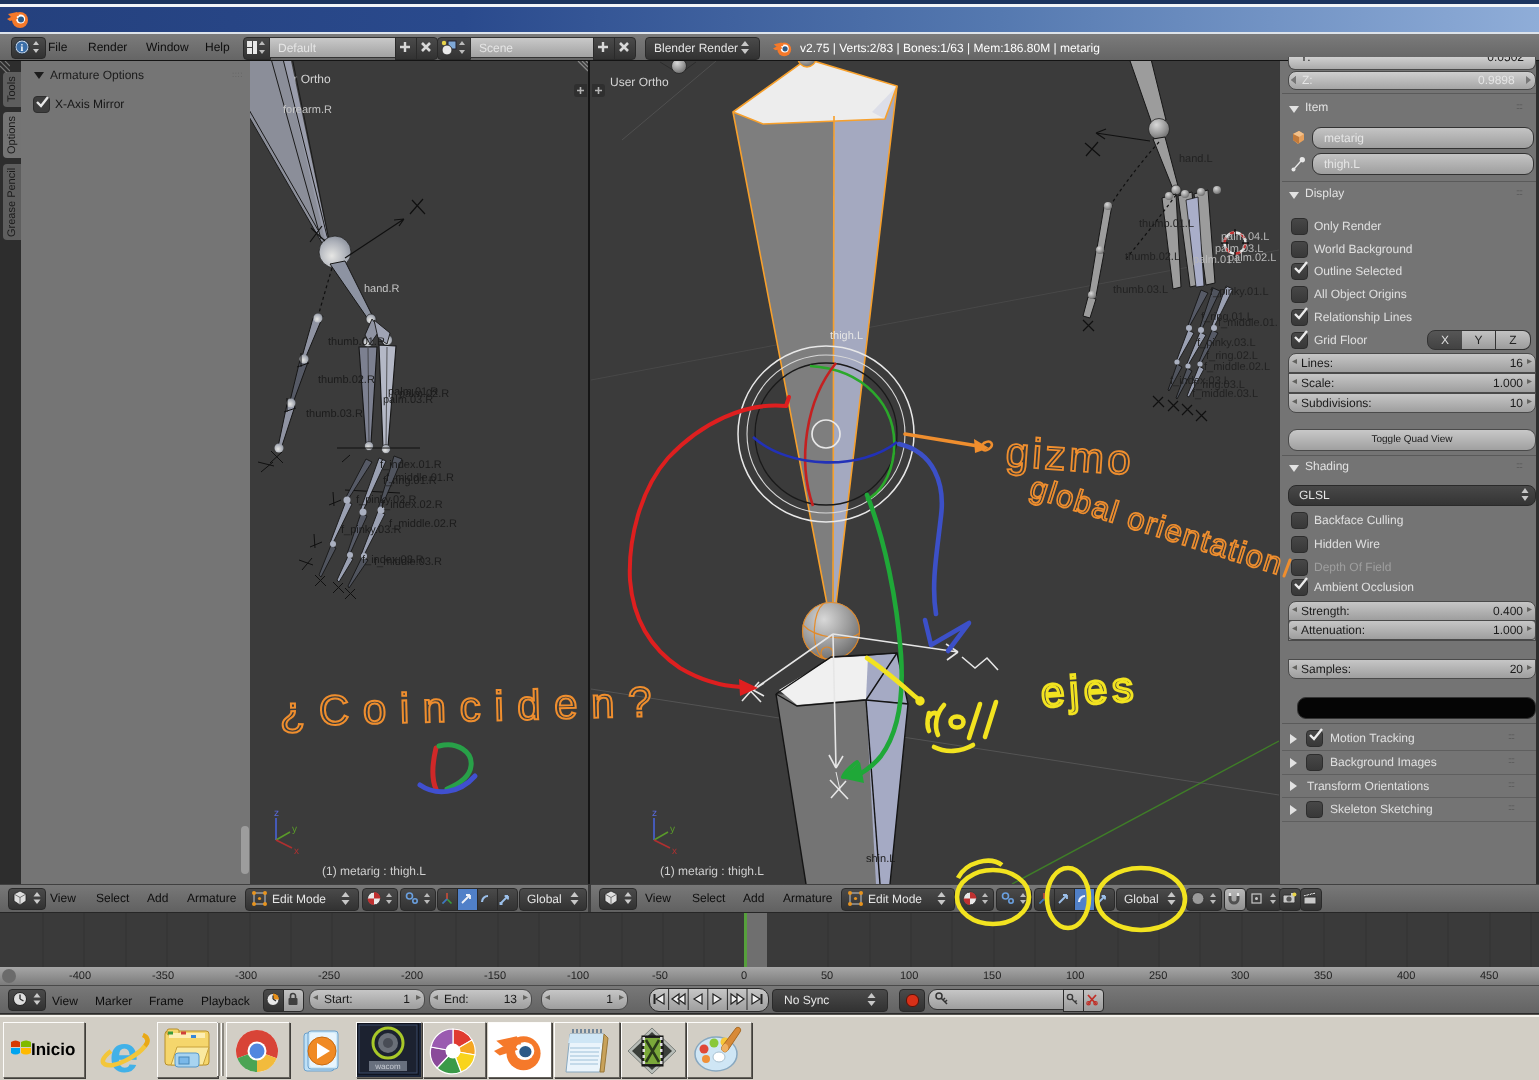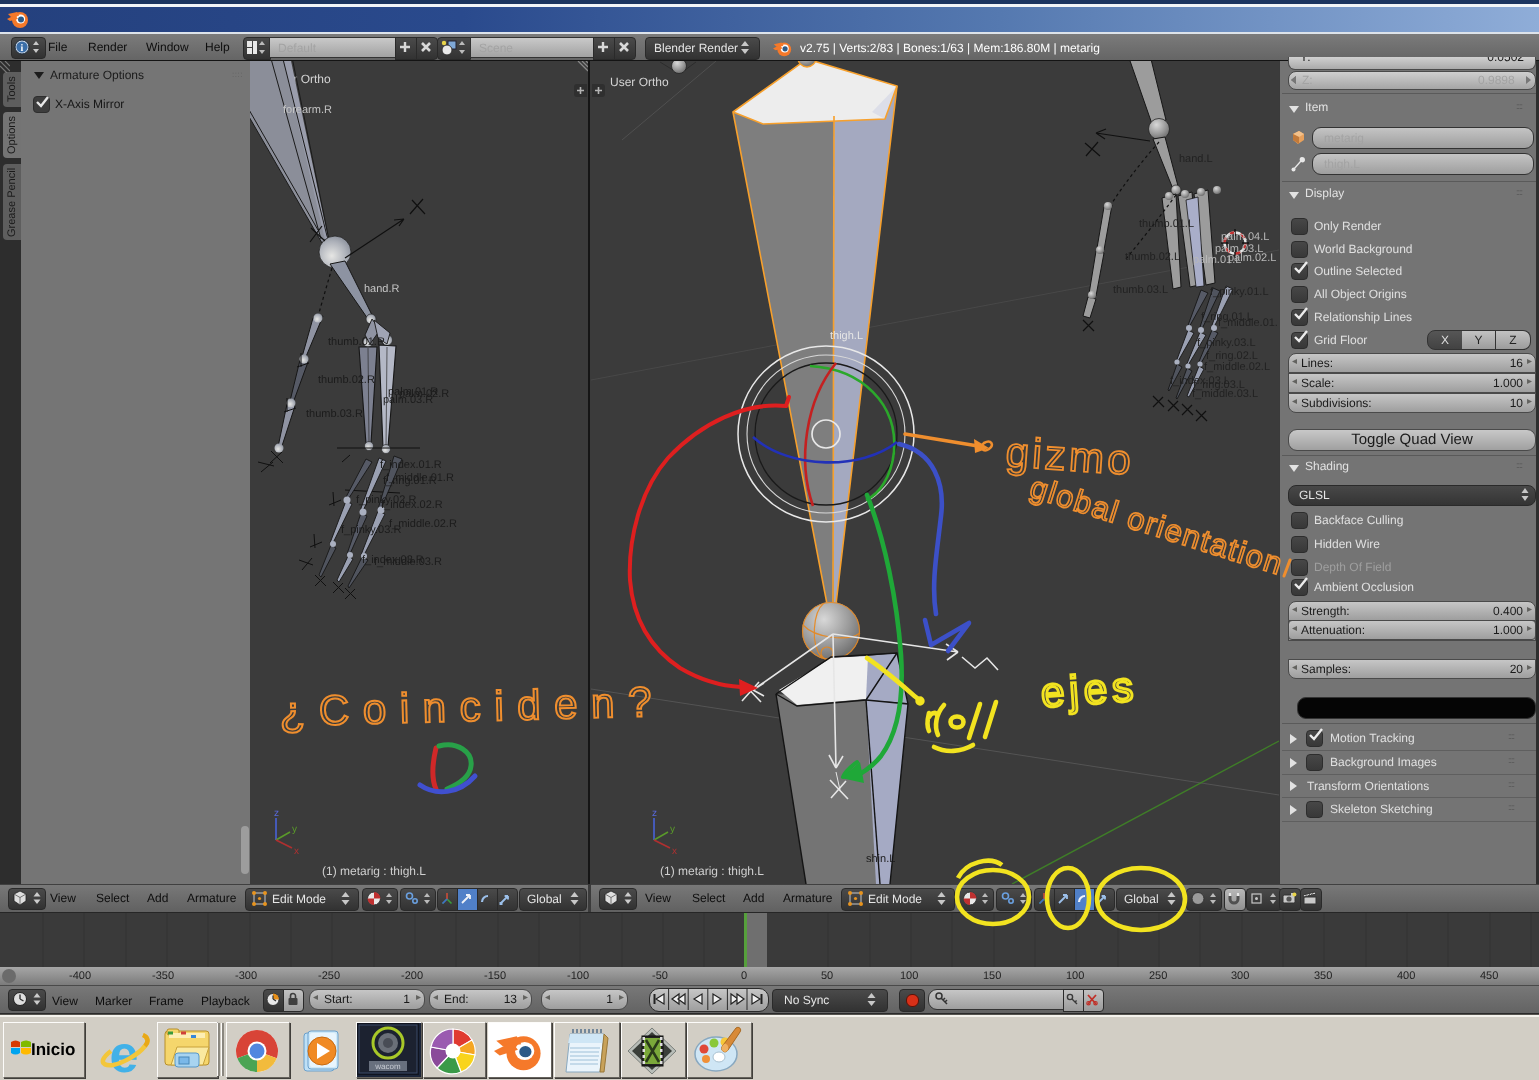--- a/index.html
+++ b/index.html
@@ -14,21 +14,21 @@
      background:linear-gradient(90deg,#24407d 0%,#2a4a8d 30%,#5579b0 65%,#8fadd8 100%);}
   #titletext{left:31px;top:10px;color:#fff;font-weight:bold;font-size:16px;letter-spacing:1.35px;}
   #titlewhite{left:0;top:32px;width:1539px;height:2px;background:#dde3ea;}
   
   #infobar{left:0;top:34px;width:1539px;height:26px;
      background:linear-gradient(#7b7b7b,#656565);border-bottom:1px solid #141414;}
   .menutext{font-size:12px;color:#0d0d0d;top:40px;}
   .ddark{background:linear-gradient(#4a4a4a,#323232);border:1px solid #2a2a2a;border-radius:4px;}
   .lfield{background:linear-gradient(#c9c9c9,#a2a2a2);border:1px solid #333;}
   .whitetxt{color:#e6e6e6;font-size:12px;}
-  .darktxt{color:#a3a3a3;font-size:12px;}
+  .darktxt{color:#e5e5e5;font-size:12px;}
   
   #tabcol{left:0;top:61px;width:21px;height:823px;background:#2d2d2d;}
   .tab{left:3px;width:18px;background:#5e5e5e;border-radius:4px 0 0 4px;color:#1a1a1a;
        font-size:11px;text-align:center;}
   .tab span{writing-mode:vertical-rl;transform:rotate(180deg);display:block;margin:auto;height:100%;line-height:18px;}
   #shelf{left:21px;top:61px;width:229px;height:823px;background:#757575;border-right:1px solid #3c3c3c;}
   #vpL{left:250px;top:61px;width:338px;height:823px;background:#3b3b3b;}
   #divider{left:588px;top:61px;width:2px;height:823px;background:#151515;}
   #vpR{left:591px;top:61px;width:688px;height:823px;background:#3b3b3b;}
   #npanel{left:1279px;top:61px;width:260px;height:823px;background:#747474;border-left:1px solid #3a3a3a;}
@@ -287,21 +287,21 @@
         <span class="sr">16</span>
       </div>
     <div class="abs slid" style="left:1288px;top:373px;width:246px;border-radius:0">
       <span class="sl">Scale:</span>
         <span class="sr">1.000</span>
       </div>
     <div class="abs slid" style="left:1288px;top:393px;width:246px;border-radius:0 0 8px 8px">
       <span class="sl">Subdivisions:</span>
         <span class="sr">10</span>
       </div>
-    <div class="abs" style="left:1288px;top:429px;width:246px;height:20px;background:linear-gradient(#c8c8c8,#a0a0a0);border:1px solid #4a4a4a;border-radius:9px;color:#1a1a1a;font-size:15px;text-align:center;line-height:20px">Toggle Quad View</div>
+    <div class="abs" style="left:1288px;top:429px;width:246px;height:20px;background:linear-gradient(#c8c8c8,#a0a0a0);border:1px solid #4a4a4a;border-radius:9px;color:#1a1a1a;font-size:10px;text-align:center;line-height:20px">Toggle Quad View</div>
     <div class="abs" style="left:1282px;top:455px;width:254px;height:1px;background:#5a5a5a"></div>
 
     <svg class="abs" style="left:1288px;top:463px" width="12" height="10" viewBox="0 0 12 10">
         <path d="M1,2 h10 l-5,7 z" fill="#e2e2e2"></path>
       </svg>
     <div class="abs" style="left:1305px;top:459px;font-size:12px;color:#e2e2e2">Shading</div>
     <div class="abs" style="left:1516px;top:460px;font-size:9px;color:#555;letter-spacing:-1px">::::</div>
     <div class="abs" style="left:1288px;top:485px;width:246px;height:19px;background:linear-gradient(#484848,#343434);border:1px solid #2a2a2a;border-radius:8px"></div>
     <div class="abs whitetxt" style="left:1299px;top:488px">GLSL</div>
     <svg class="abs" style="left:1520px;top:488px" width="10" height="13" viewBox="0 0 10 13">

